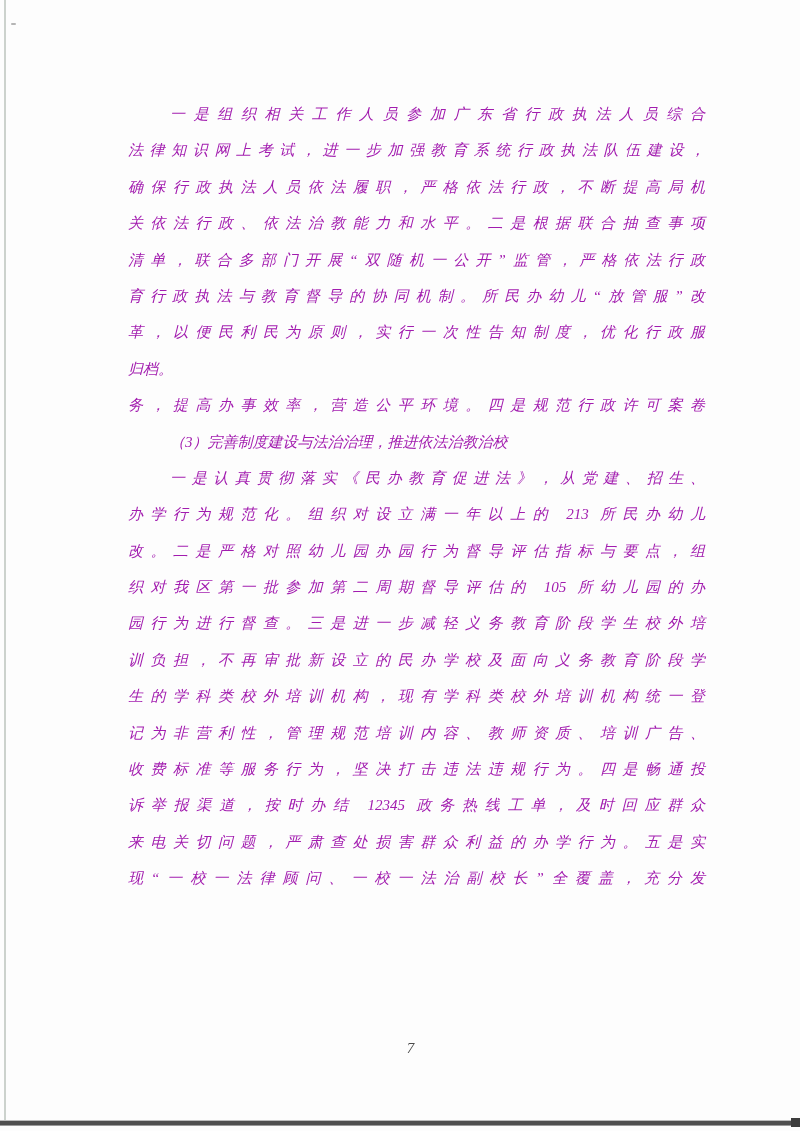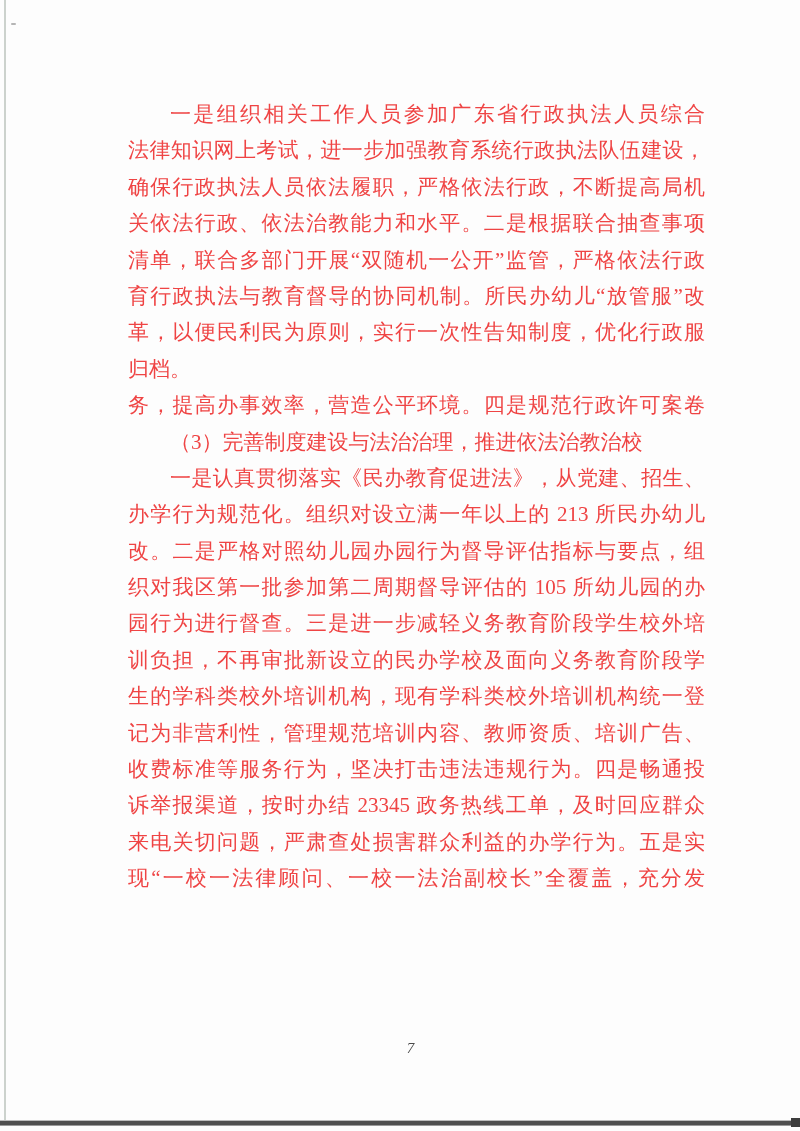--- a/index.html
+++ b/index.html
@@ -46,23 +46,24 @@
   .scan-corner-blob {
     position: absolute;
     left: 791px; top: 1118px;
     width: 9px; height: 9px;
     background: #3d3d3d;
   }
   .textblock {
     position: absolute;
     left: 128px; top: 96px;
     width: 577px;
-    color: #ef4444;
-    font-size: 21px;
+    color: #a21caf;
+    font-size: 15px;
     letter-spacing: 0;
+    font-style: italic;
   }
   .line {
     box-sizing: border-box;
     height: 36.4px;
     line-height: 36.4px;
     text-align: justify;
     text-align-last: justify;
     white-space: normal;
   }
   .line.indent {
@@ -103,21 +104,21 @@
     <div class="line indent noju">（3）完善制度建设与法治治理，推进依法治教治校</div>
     <div class="line indent">一是认真贯彻落实《民办教育促进法》，从党建、招生、</div>
     <div class="line">办学行为规范化。组织对设立满一年以上的 213 所民办幼儿</div>
     <div class="line">改。二是严格对照幼儿园办园行为督导评估指标与要点，组</div>
     <div class="line">织对我区第一批参加第二周期督导评估的 105 所幼儿园的办</div>
     <div class="line">园行为进行督查。三是进一步减轻义务教育阶段学生校外培</div>
     <div class="line">训负担，不再审批新设立的民办学校及面向义务教育阶段学</div>
     <div class="line">生的学科类校外培训机构，现有学科类校外培训机构统一登</div>
     <div class="line">记为非营利性，管理规范培训内容、教师资质、培训广告、</div>
     <div class="line">收费标准等服务行为，坚决打击违法违规行为。四是畅通投</div>
-    <div class="line">诉举报渠道，按时办结 23345 政务热线工单，及时回应群众</div>
+    <div class="line">诉举报渠道，按时办结 12345 政务热线工单，及时回应群众</div>
     <div class="line">来电关切问题，严肃查处损害群众利益的办学行为。五是实</div>
     <div class="line">现“一校一法律顾问、一校一法治副校长”全覆盖，充分发</div>
   </div>
 
   <div class="page-number">7</div>
 
   <div class="scan-bottom-line"></div>
   <div class="scan-corner-blob"></div>
 
 </div>

